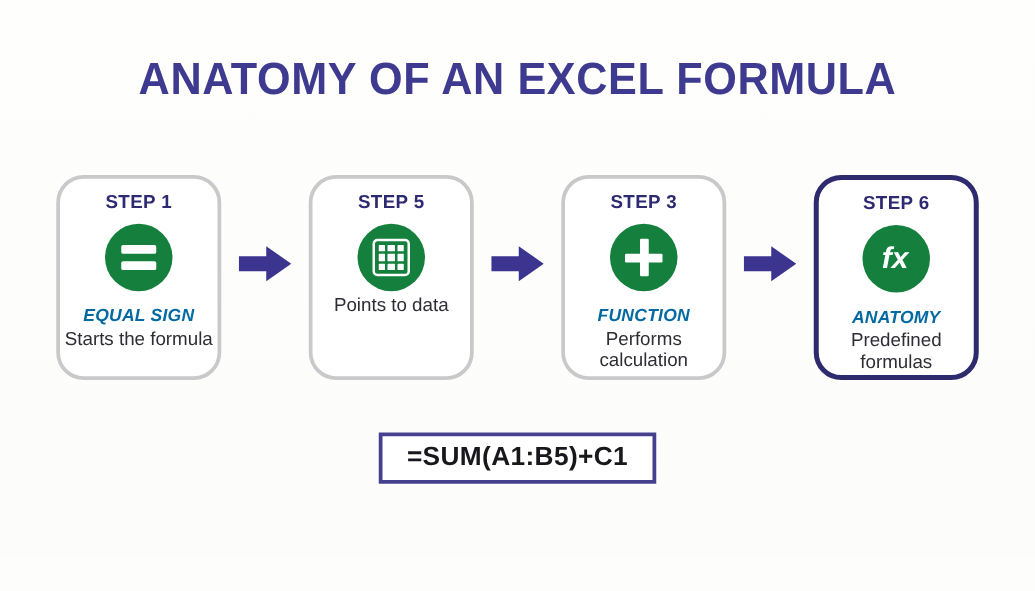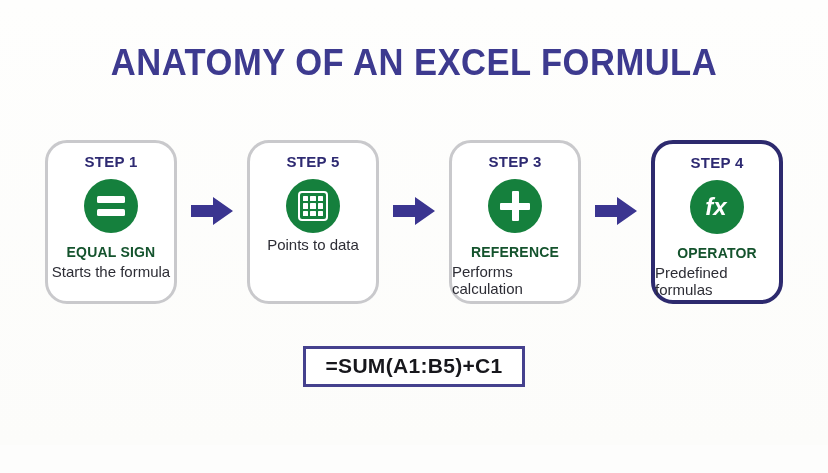--- a/index.html
+++ b/index.html
@@ -35,21 +35,21 @@
   .card {
     width: 132px;
     height: 164px;
     background: #ffffff;
     border: 3px solid #c9c9cc;
     border-radius: 22px;
     display: flex;
     flex-direction: column;
     align-items: center;
     padding-top: 10px;
-    text-align: left;
+    text-align: center;
   }
   .card.highlighted {
     border: 4px solid #2d2a6e;
   }
   .step-label {
     font-size: 15px;
     font-weight: 700;
     color: #2e2a72;
     letter-spacing: 0.3px;
   }
@@ -61,22 +61,23 @@
     margin-top: 9px;
     display: flex;
     align-items: center;
     justify-content: center;
     flex-shrink: 0;
   }
   .card-title {
     margin-top: 11px;
     font-size: 14px;
     font-weight: 800;
-    color: #14532d;
+    color: #0369a1;
     letter-spacing: 0.2px;
+    font-style: italic;
   }
   .card-caption {
     margin-top: 3px;
     font-size: 15px;
     color: #2d2d35;
   }
   
   .equals-glyph { display: flex; flex-direction: column; gap: 6px; }
   .equals-glyph .bar {
     width: 28px; height: 7px; background: #ffffff; border-radius: 1.5px;
@@ -185,36 +186,36 @@
       <svg width="42" height="30" viewBox="0 0 42 30">
           <path d="M0 9 H22 V1 L42 15 L22 29 V21 H0 Z" fill="#3b3590"></path>
         </svg>
     </div>
 
     <div class="card">
       <div class="step-label">STEP 3</div>
       <div class="icon-circle">
         <div class="plus-glyph"></div>
       </div>
-      <div class="card-title">REFERENCE</div>
+      <div class="card-title">FUNCTION</div>
       <div class="card-caption">Performs calculation</div>
     </div>
 
     <div class="arrow">
       <svg width="42" height="30" viewBox="0 0 42 30">
           <path d="M0 9 H22 V1 L42 15 L22 29 V21 H0 Z" fill="#3b3590"></path>
         </svg>
     </div>
 
     <div class="card highlighted">
-      <div class="step-label">STEP 4</div>
+      <div class="step-label">STEP 6</div>
       <div class="icon-circle">
         <div class="fx-glyph">fx</div>
       </div>
-      <div class="card-title">OPERATOR</div>
+      <div class="card-title">ANATOMY</div>
       <div class="card-caption">Predefined formulas</div>
     </div>
 
   </div>
 
   <div class="formula-wrap">
     <div class="formula-box">=SUM(A1:B5)+C1</div>
   </div>
 
 </div>

